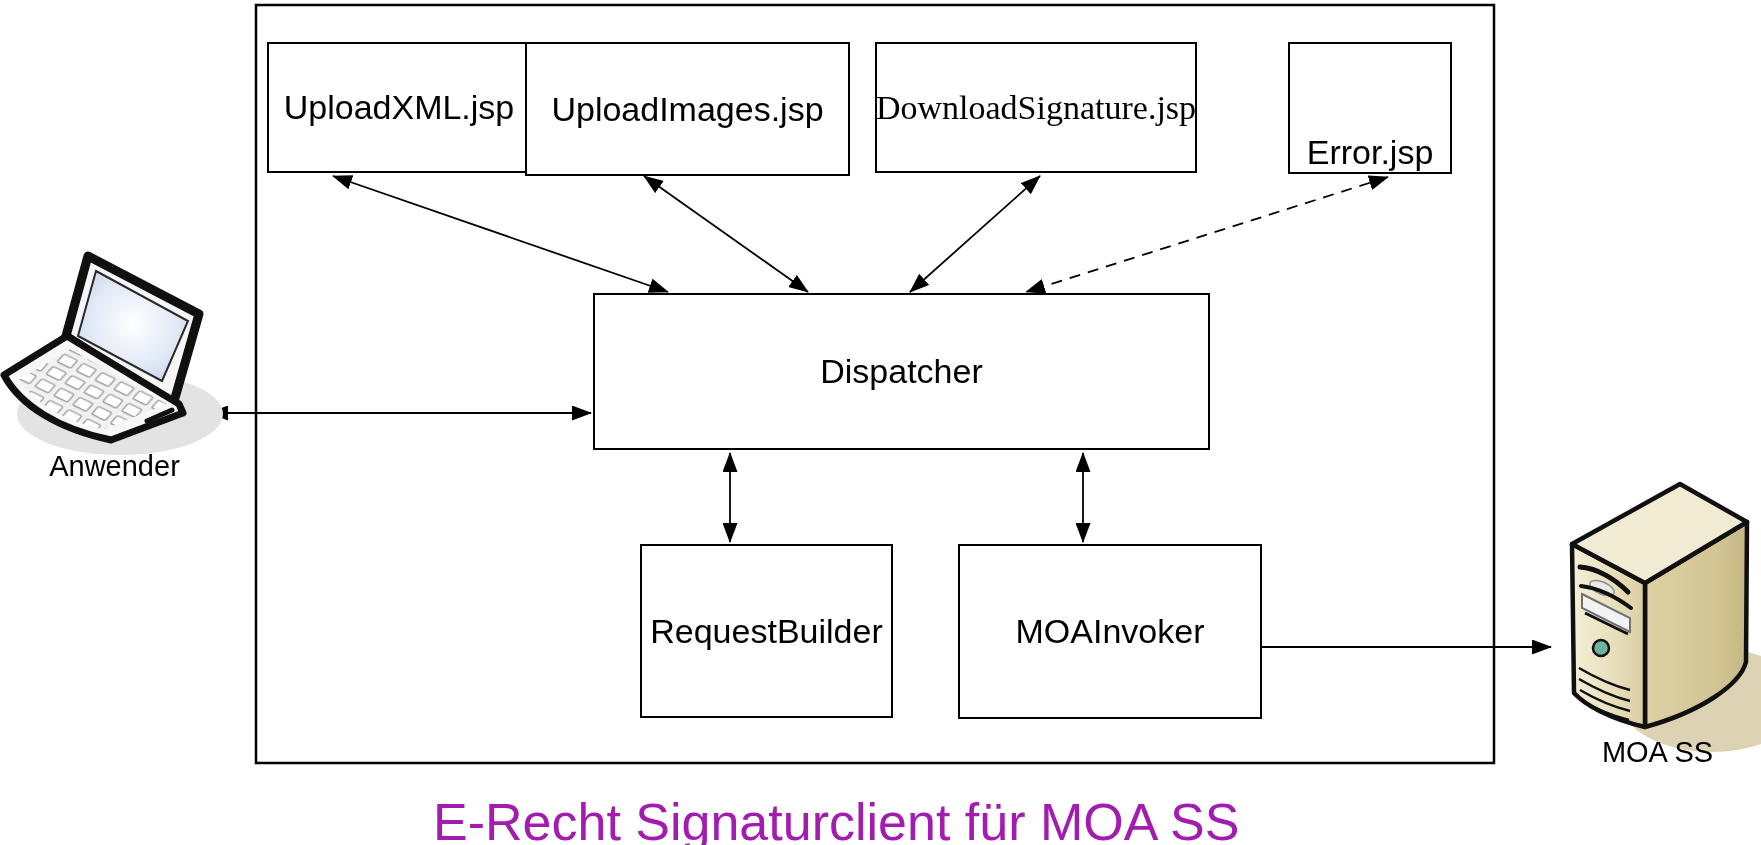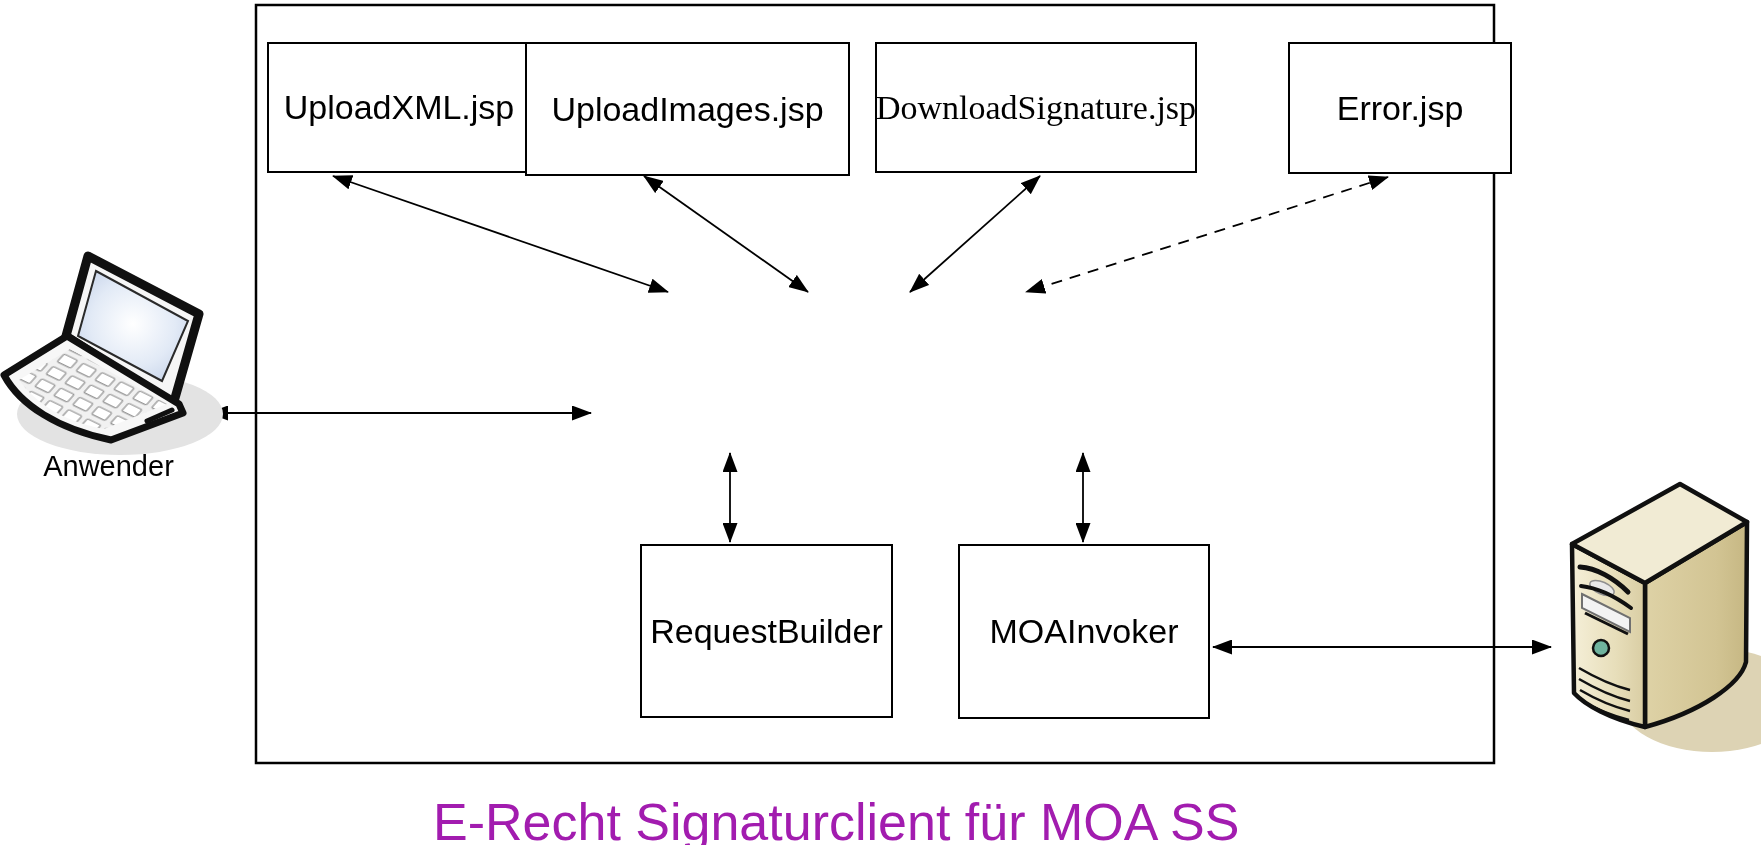--- a/index.html
+++ b/index.html
@@ -41,25 +41,25 @@
     text-align: right;
     font-size: 52px;
     color: #a21caf;
     white-space: nowrap;
     z-index: 2;
   }
   
   #n-uploadxml        { left: 267px; top: 42px;  width: 264px; height: 131px; }
   #n-uploadimages     { left: 525px; top: 42px;  width: 325px; height: 134px; }
   #n-downloadsig      { left: 875px; top: 42px;  width: 322px; height: 131px; font-family: Liberation Serif, serif; }
-  #n-error            { left: 1288px; top: 42px; width: 224px; height: 132px; }
+  #n-error            { left: 1288px; top: 42px; width: 164px; height: 132px; align-items: flex-end; }
   #n-dispatcher       { left: 593px; top: 293px; width: 617px; height: 157px; }
   #n-requestbuilder   { left: 612px; top: 544px; width: 253px; height: 174px; margin-left: 28px; }
-  #n-moainvoker       { left: 958px; top: 544px; width: 252px; height: 175px; }
-  #lbl-anwender       { left: 11px;   top: 450px; width: 195px; }
+  #n-moainvoker       { left: 958px; top: 544px; width: 304px; height: 175px; }
+  #lbl-anwender       { left: 17px;   top: 450px; width: 195px; }
   #lbl-moass          { left: 1565px; top: 736px; width: 185px; }
 </style>
 </head>
 <body>
 
 <div id="stage">
 
   <svg id="diagram-svg" width="1761" height="845" viewBox="0 0 1761 845">
     <defs>
       <marker id="ah-end" markerUnits="userSpaceOnUse" markerWidth="21" markerHeight="15" refX="19" refY="7.5" orient="auto">
@@ -140,24 +140,28 @@
   </div>
   <div class="node" id="n-uploadimages">
     <span>UploadImages.jsp</span>
   </div>
   <div class="node" id="n-downloadsig">
     <span>DownloadSignature.jsp</span>
   </div>
   <div class="node" id="n-error">
     <span>Error.jsp</span>
   </div>
+  <div class="node" id="n-dispatcher">
+    <span>Dispatcher</span>
+  </div>
   <div class="node" id="n-requestbuilder">
     <span>RequestBuilder</span>
   </div>
   <div class="node" id="n-moainvoker">
     <span>MOAInvoker</span>
   </div>
 
   <div class="icon-label" id="lbl-anwender">Anwender</div>
+  <div class="icon-label" id="lbl-moass">MOA SS</div>
 
   <div class="caption">E-Recht Signaturclient für MOA SS</div>
 
 </div>
 
 </body></html>

